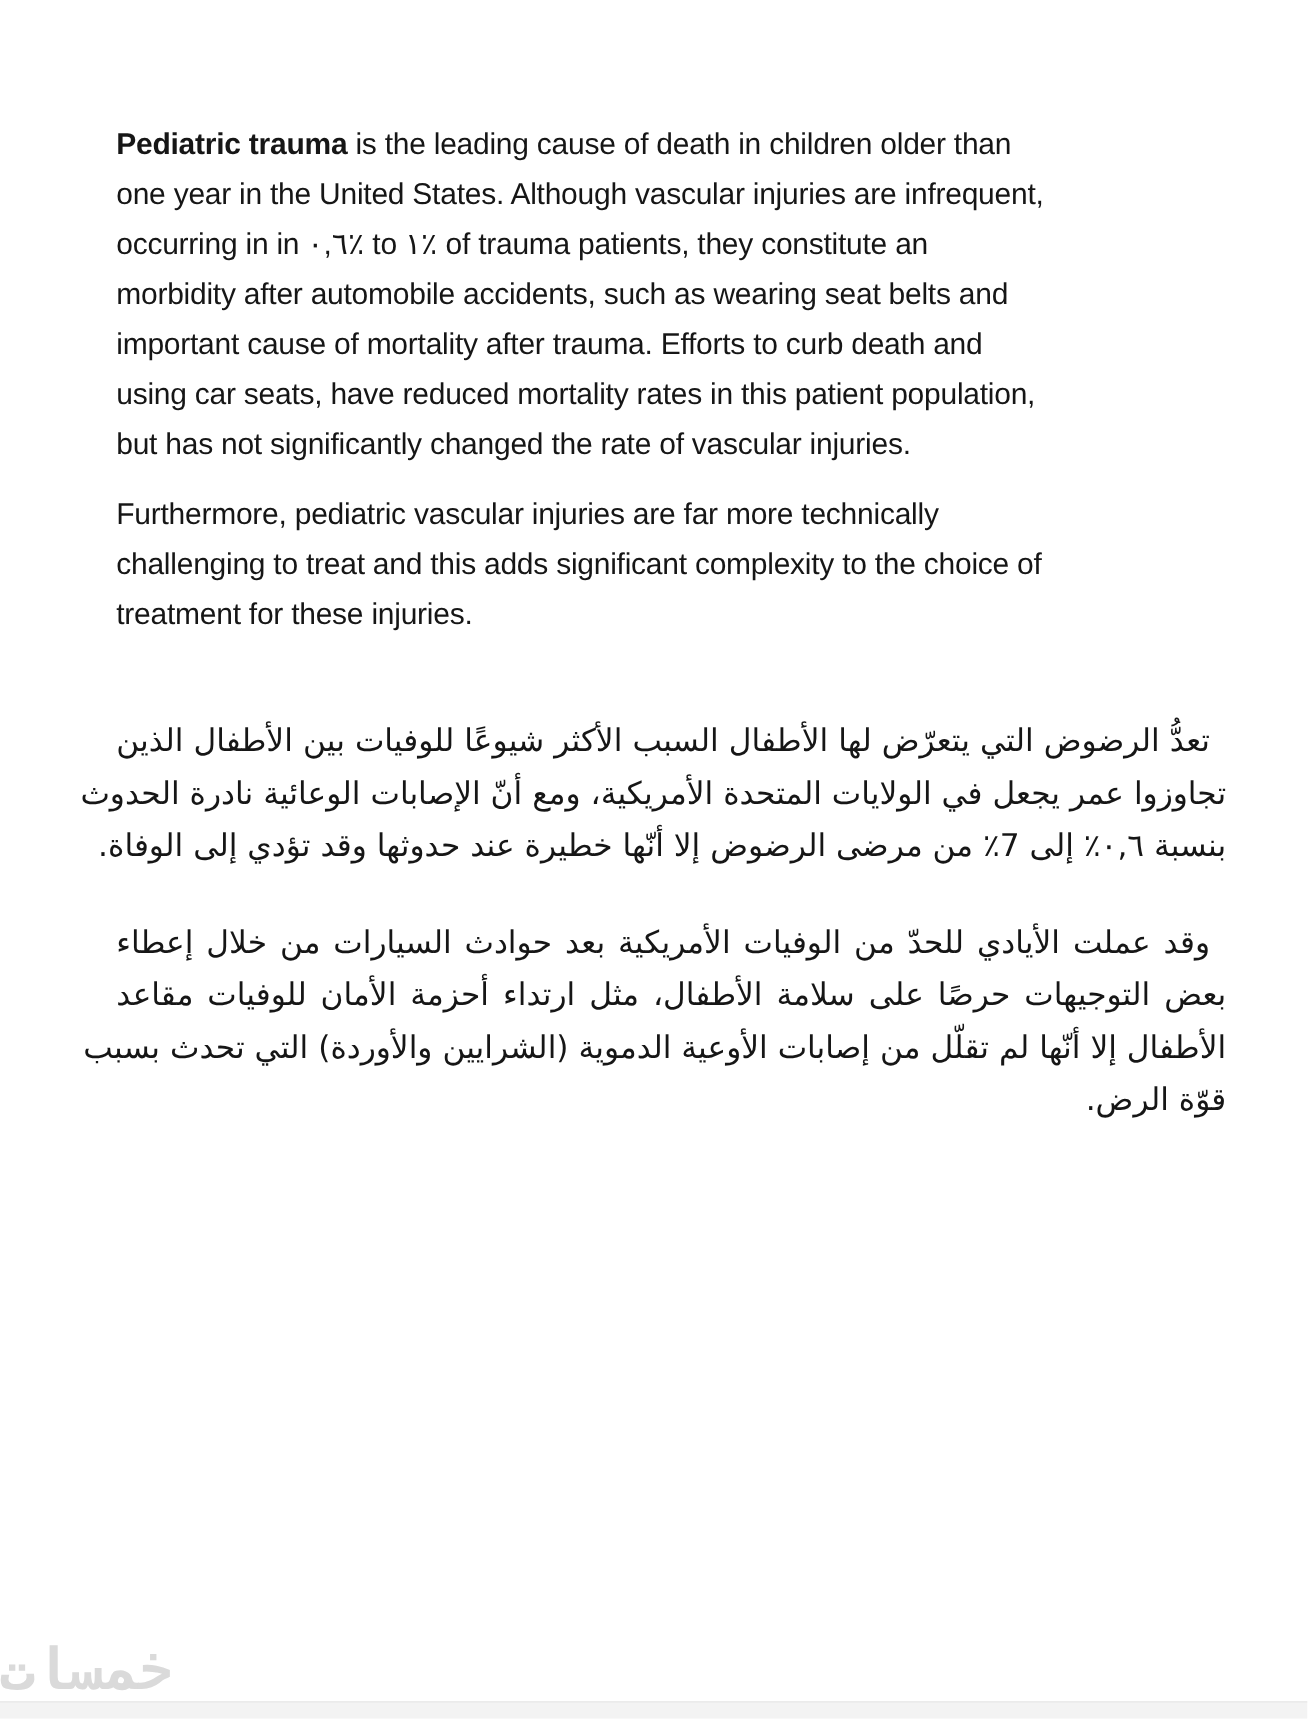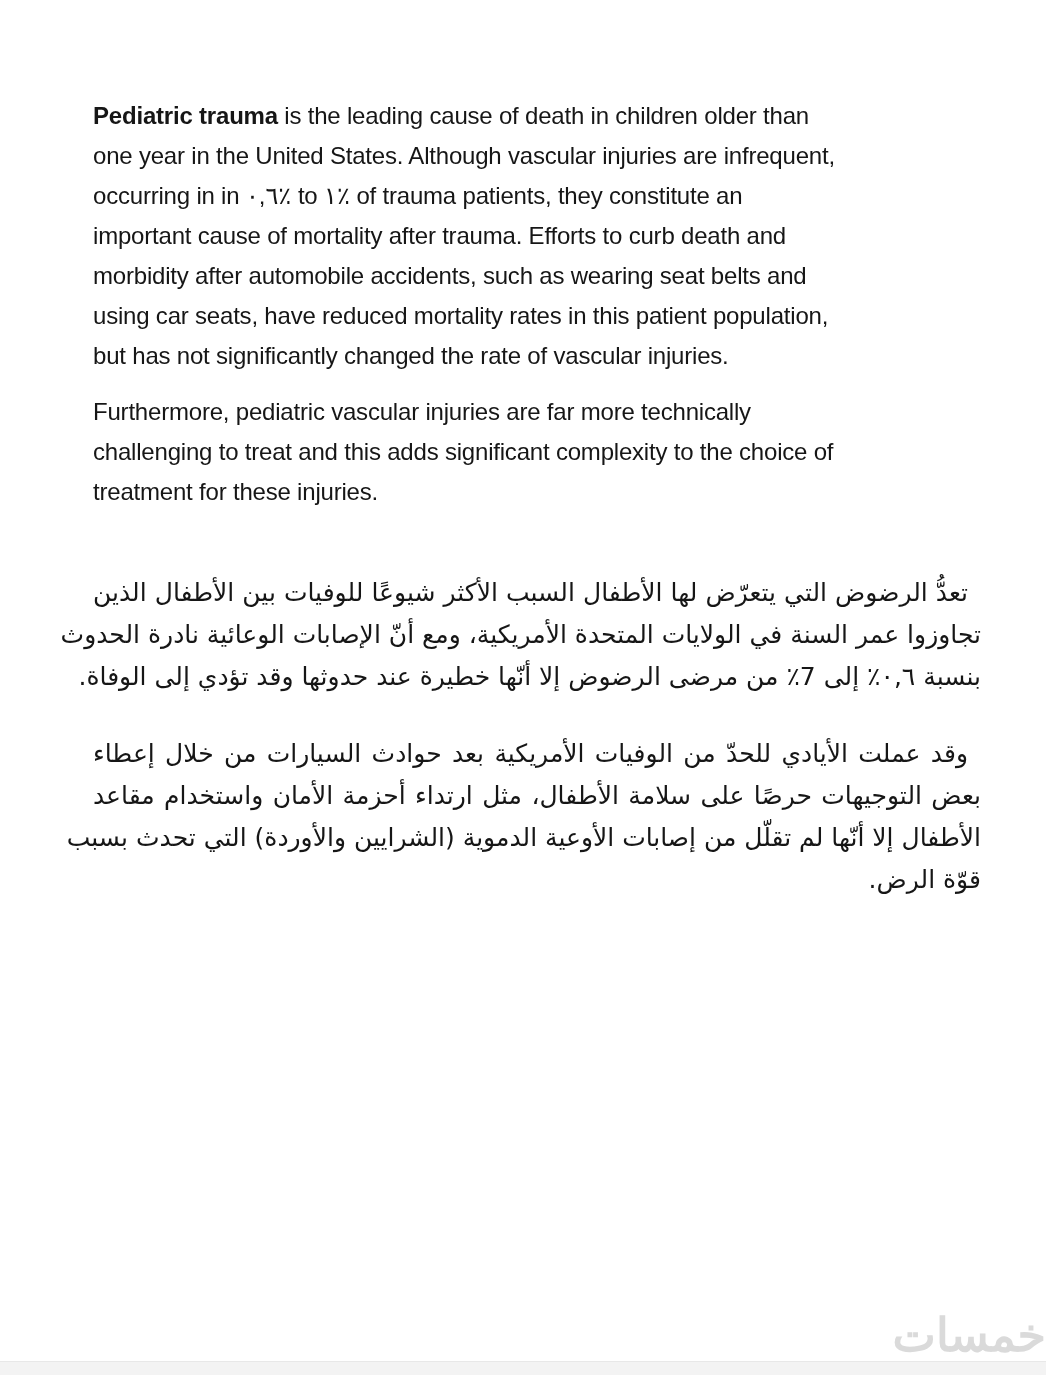--- a/index.html
+++ b/index.html
@@ -48,22 +48,22 @@
     text-align: right;
     text-align-last: right;
   }
   .aline.indent-end { padding-right: 78px; }
   
   .watermark {
     position: absolute;
     top: 1308px;
     left: 0;
     width: 100%;
-    text-align: right;
-    font-family: Liberation Sans, sans-serif;
+    text-align: left;
+    font-family: Liberation Mono, monospace;
     font-size: 46px;
     font-weight: 700;
     color: #dadada;
     letter-spacing: 1px;
     direction: rtl;
   }
   
   .footer-strip {
     position: absolute;
     left: 0;
@@ -76,43 +76,43 @@
 </style>
 </head>
 <body>
 
 <div class="content">
 
   <div class="en-p">
     <div class="eline"><strong>Pediatric trauma</strong><span> is the leading cause of death in children older than</span></div>
     <div class="eline">one year in the United States. Although vascular injuries are infrequent,</div>
     <div class="eline">occurring in in ٠,٦٪ to ١٪ of trauma patients, they constitute an</div>
+    <div class="eline">morbidity after automobile accidents, such as wearing seat belts and</div>
     <div class="eline">important cause of mortality after trauma. Efforts to curb death and</div>
-    <div class="eline">morbidity after automobile accidents, such as wearing seat belts and</div>
     <div class="eline">using car seats, have reduced mortality rates in this patient population,</div>
     <div class="eline">but has not significantly changed the rate of vascular injuries.</div>
   </div>
 
   <div class="en-p second">
     <div class="eline">Furthermore, pediatric vascular injuries are far more technically</div>
     <div class="eline">challenging to treat and this adds significant complexity to the choice of</div>
     <div class="eline">treatment for these injuries.</div>
   </div>
 
   <div class="ar-block">
 
     <div class="ar-p">
       <div class="aline first">تعدُّ الرضوض التي يتعرّض لها الأطفال السبب الأكثر شيوعًا للوفيات بين الأطفال الذين</div>
-      <div class="aline">تجاوزوا عمر السنة في الولايات المتحدة الأمريكية، ومع أنّ الإصابات الوعائية نادرة الحدوث</div>
+      <div class="aline">تجاوزوا عمر يجعل في الولايات المتحدة الأمريكية، ومع أنّ الإصابات الوعائية نادرة الحدوث</div>
       <div class="aline end">بنسبة ٠,٦٪ إلى 7٪ من مرضى الرضوض إلا أنّها خطيرة عند حدوثها وقد تؤدي إلى الوفاة.</div>
     </div>
 
     <div class="ar-p">
       <div class="aline first">وقد عملت الأيادي للحدّ من الوفيات الأمريكية بعد حوادث السيارات من خلال إعطاء</div>
-      <div class="aline">بعض التوجيهات حرصًا على سلامة الأطفال، مثل ارتداء أحزمة الأمان واستخدام مقاعد</div>
+      <div class="aline">بعض التوجيهات حرصًا على سلامة الأطفال، مثل ارتداء أحزمة الأمان للوفيات مقاعد</div>
       <div class="aline">الأطفال إلا أنّها لم تقلّل من إصابات الأوعية الدموية (الشرايين والأوردة) التي تحدث بسبب</div>
       <div class="aline end">قوّة الرض.</div>
     </div>
 
 
   </div>
 </div>
 
 <div class="watermark">خمسات</div>
 

